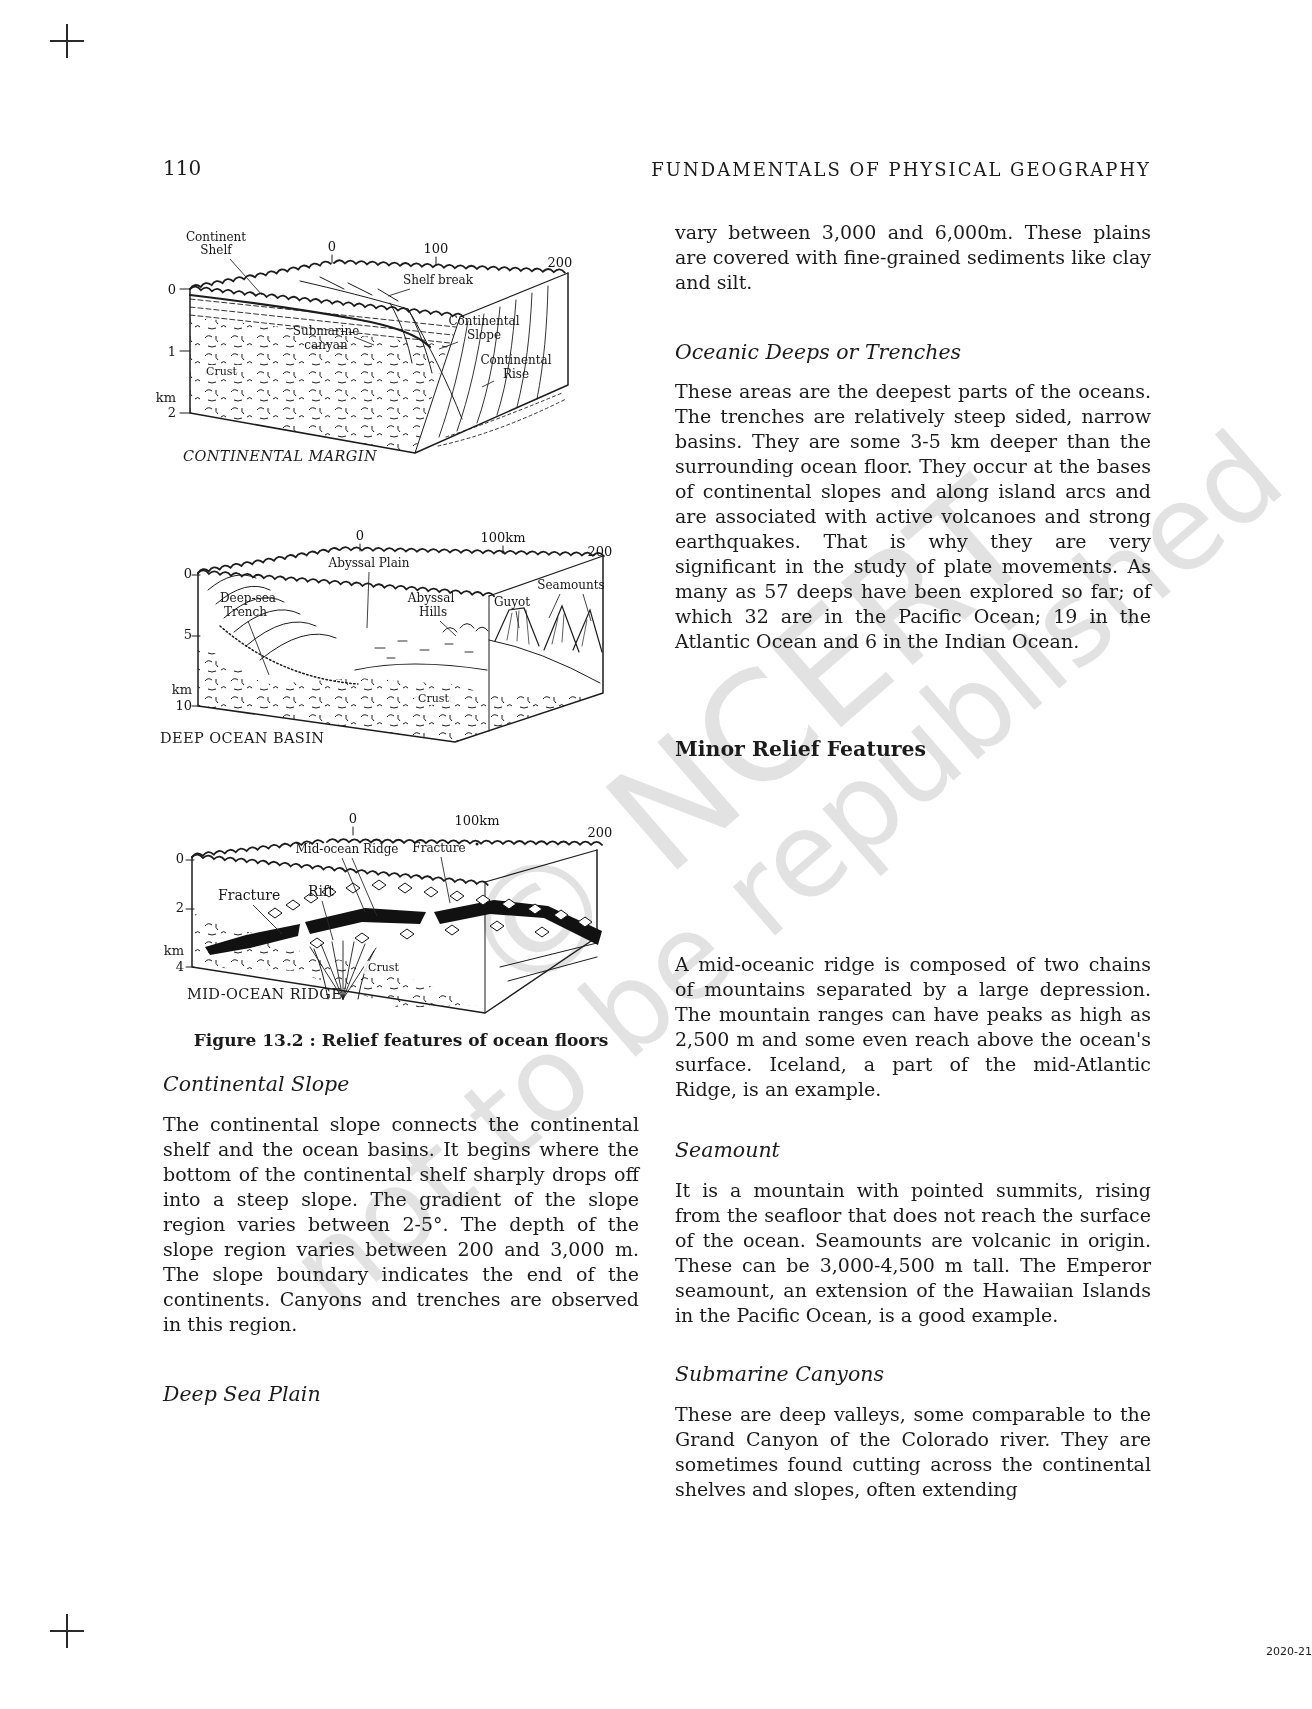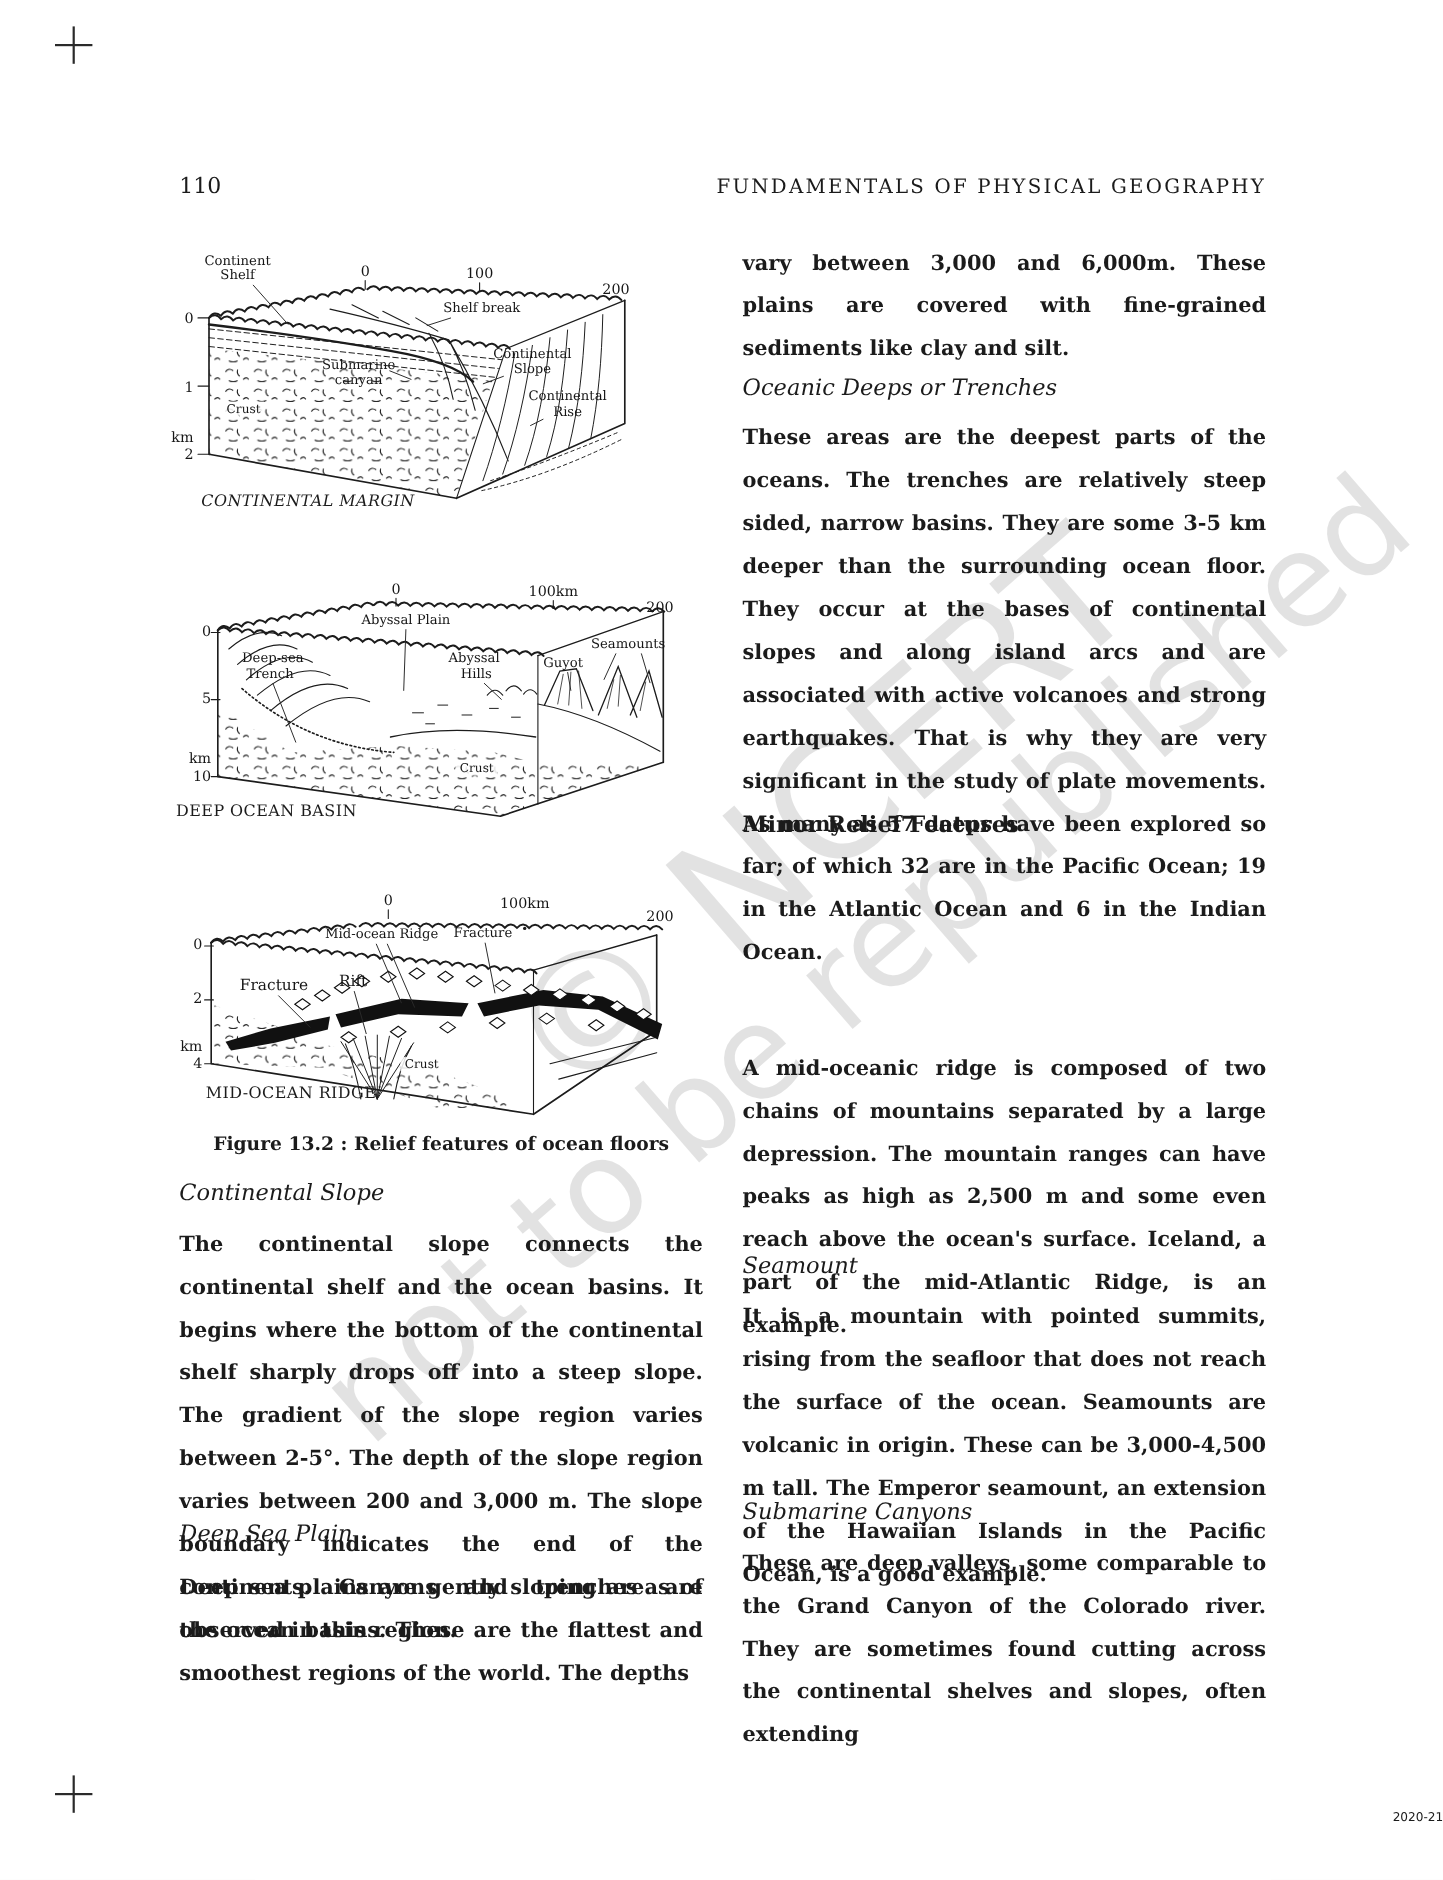--- a/index.html
+++ b/index.html
@@ -12,21 +12,21 @@
   
   .pagenum{position:absolute;left:163px;top:156px;font-size:20px;}
   .runhead{position:absolute;right:161px;top:159px;font-size:18px;letter-spacing:2px;margin-left:34px;}
   
   .wm{position:absolute;color:rgba(0,0,0,0.115);font-family:"DejaVu Sans",sans-serif;
       white-space:nowrap;text-align:center;pointer-events:none;z-index:1;}
   .wm1{left:320px;top:655px;width:850px;font-size:150px;transform:rotate(-41deg);}
   .wm2{left:175px;top:860px;width:1090px;font-size:118px;transform:rotate(-41deg);}
   
   .blk{position:absolute;width:476px;z-index:2;}
-  .body-p{font-size:19px;line-height:39px;text-align:justify;font-weight:bold;}
+  .body-p{font-size:19px;line-height:25px;text-align:justify;}
   .h-it{font-size:20.5px;font-style:italic;}
   .h-b{font-size:20.5px;font-weight:bold;}
   .figcap{font-size:17px;font-weight:bold;text-align:center;}
   .diagcap{position:absolute;font-size:14.5px;letter-spacing:0.4px;z-index:2;}
   .footer{position:absolute;left:0;top:1645px;width:1312px;text-align:right;
           font-family:"DejaVu Sans",sans-serif;font-size:11px;}
   
   svg.diag{position:absolute;z-index:2;}
   svg.diag .ln{fill:none;stroke:#1c1c1c;stroke-width:1.5;stroke-linecap:round;}
   svg.diag .w18{stroke-width:1.8;}
@@ -216,21 +216,20 @@
     <text class="lbl2 m" x="171" y="101">Rift</text>
     <text class="sm" x="218" y="176">Crust</text>
   </svg>
   <div class="diagcap" style="left:187px;top:986px;">MID-OCEAN RIDGE</div>
 
   <div class="blk figcap" style="left:163px;top:1030px;">Figure 13.2 : Relief features of ocean floors</div>
 
   <div class="blk h-it" style="left:163px;top:1072px;">Continental Slope</div>
   <div class="blk body-p" style="left:163px;top:1112px;">The continental slope connects the continental shelf and the ocean basins. It begins where the bottom of the continental shelf sharply drops off into a steep slope. The gradient of the slope region varies between 2-5°. The depth of the slope region varies between 200 and 3,000 m. The slope boundary indicates the end of the continents. Canyons and trenches are observed in this region.</div>
   <div class="blk h-it" style="left:163px;top:1382px;">Deep Sea Plain</div>
-  <div class="blk body-p" style="left:163px;top:1424px;">Deep sea plains are gently sloping areas of the ocean basins. These are the flattest and smoothest regions of the world. The depths</div>
 
   <div class="blk body-p" style="left:675px;top:220px;">vary between 3,000 and 6,000m. These plains are covered with fine-grained sediments like clay and silt.</div>
   <div class="blk h-it" style="left:675px;top:340px;">Oceanic Deeps or Trenches</div>
   <div class="blk body-p" style="left:675px;top:379px;">These areas are the deepest parts of the oceans. The trenches are relatively steep sided, narrow basins. They are some 3-5 km deeper than the surrounding ocean floor. They occur at the bases of continental slopes and along island arcs and are associated with active volcanoes and strong earthquakes. That is why they are very significant in the study of plate movements. As many as 57 deeps have been explored so far; of which 32 are in the Pacific Ocean; 19 in the Atlantic Ocean and 6 in the Indian Ocean.</div>
   <div class="blk h-b" style="left:675px;top:737px;">Minor Relief Features</div>
   <div class="blk body-p" style="left:675px;top:952px;">A mid-oceanic ridge is composed of two chains of mountains separated by a large depression. The mountain ranges can have peaks as high as 2,500 m and some even reach above the ocean's surface. Iceland, a part of the mid-Atlantic Ridge, is an example.</div>
   <div class="blk h-it" style="left:675px;top:1138px;">Seamount</div>
   <div class="blk body-p" style="left:675px;top:1178px;">It is a mountain with pointed summits, rising from the seafloor that does not reach the surface of the ocean. Seamounts are volcanic in origin. These can be 3,000-4,500 m tall. The Emperor seamount, an extension of the Hawaiian Islands in the Pacific Ocean, is a good example.</div>
   <div class="blk h-it" style="left:675px;top:1362px;">Submarine Canyons</div>
   <div class="blk body-p" style="left:675px;top:1402px;">These are deep valleys, some comparable to the Grand Canyon of the Colorado river. They are sometimes found cutting across the continental shelves and slopes, often extending</div>

